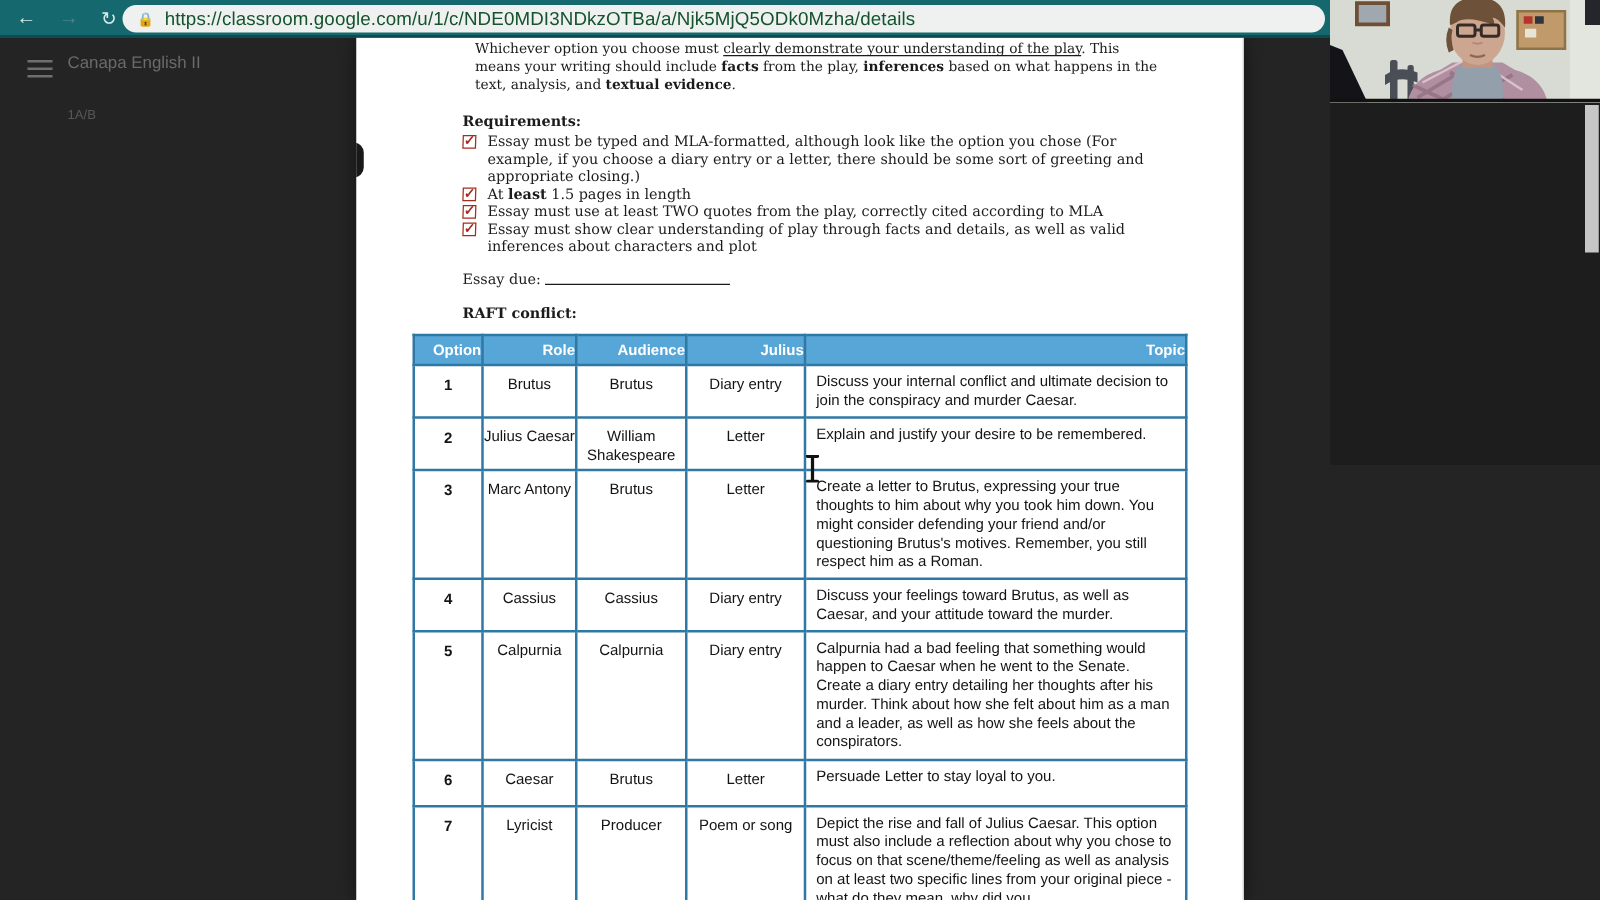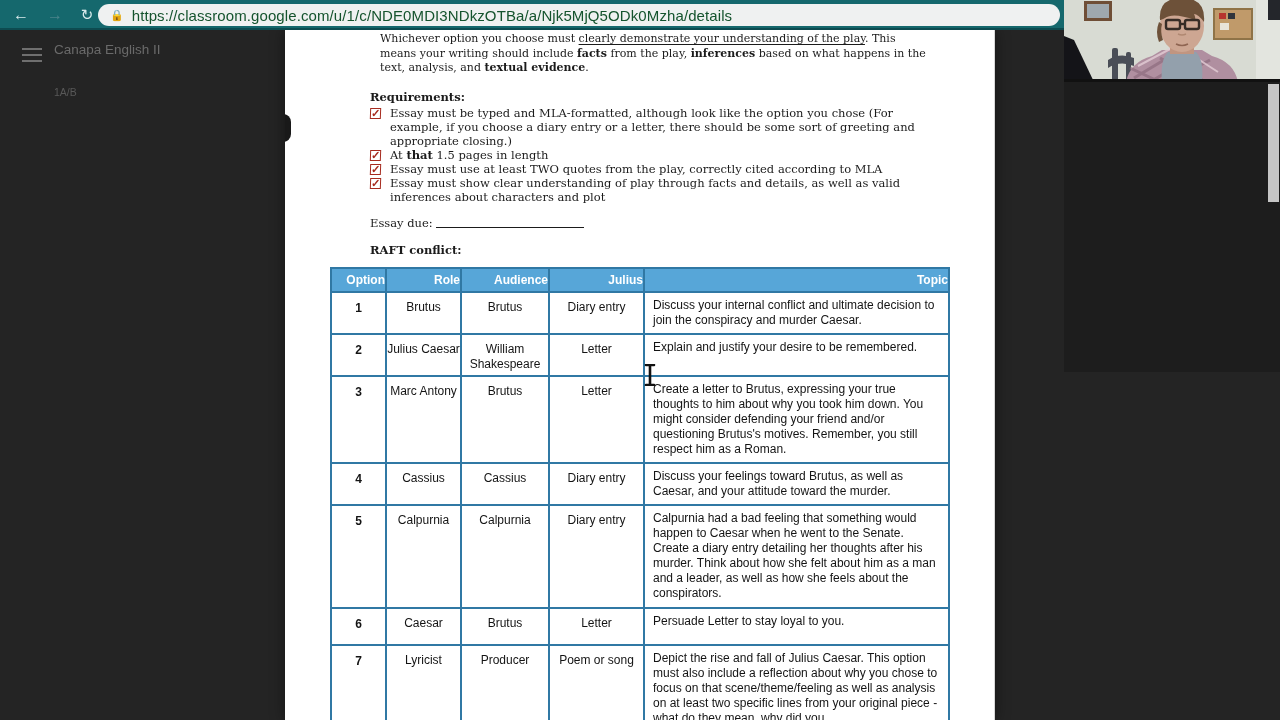--- a/index.html
+++ b/index.html
@@ -110,21 +110,21 @@
   </div>
 
   <div class="doc">
     <div class="doc-bump"></div>
 
     <p class="intro"><span>Whichever option you choose must </span><u>clearly demonstrate your understanding of the play</u><span>. This means your writing should include </span><b>facts</b><span> from the play, </span><b>inferences</b><span> based on what happens in the text, analysis, and </span><b>textual evidence</b><span>.</span></p>
 
     <div class="req-heading">Requirements:</div>
     <ul class="req-list" id="req-list">
         <li><span class="cb">✓</span><span><span>Essay must be typed and MLA-formatted, although look like the option you chose (For example, if you choose a diary entry or a letter, there should be some sort of greeting and appropriate closing.)</span></span></li>
-        <li><span class="cb">✓</span><span><span>At </span><b>that</b><span> 1.5 pages in length</span></span></li>
+        <li><span class="cb">✓</span><span><span>At </span><b>least</b><span> 1.5 pages in length</span></span></li>
         <li><span class="cb">✓</span><span><span>Essay must use at least TWO quotes from the play, correctly cited according to MLA</span></span></li>
         <li><span class="cb">✓</span><span><span>Essay must show clear understanding of play through facts and details, as well as valid inferences about characters and plot</span></span></li>
       </ul>
 
     <div class="essay-due">
       <span>Essay due:</span><span class="due-blank"></span>
     </div>
 
     <div class="raft-heading">RAFT conflict:</div>
 

